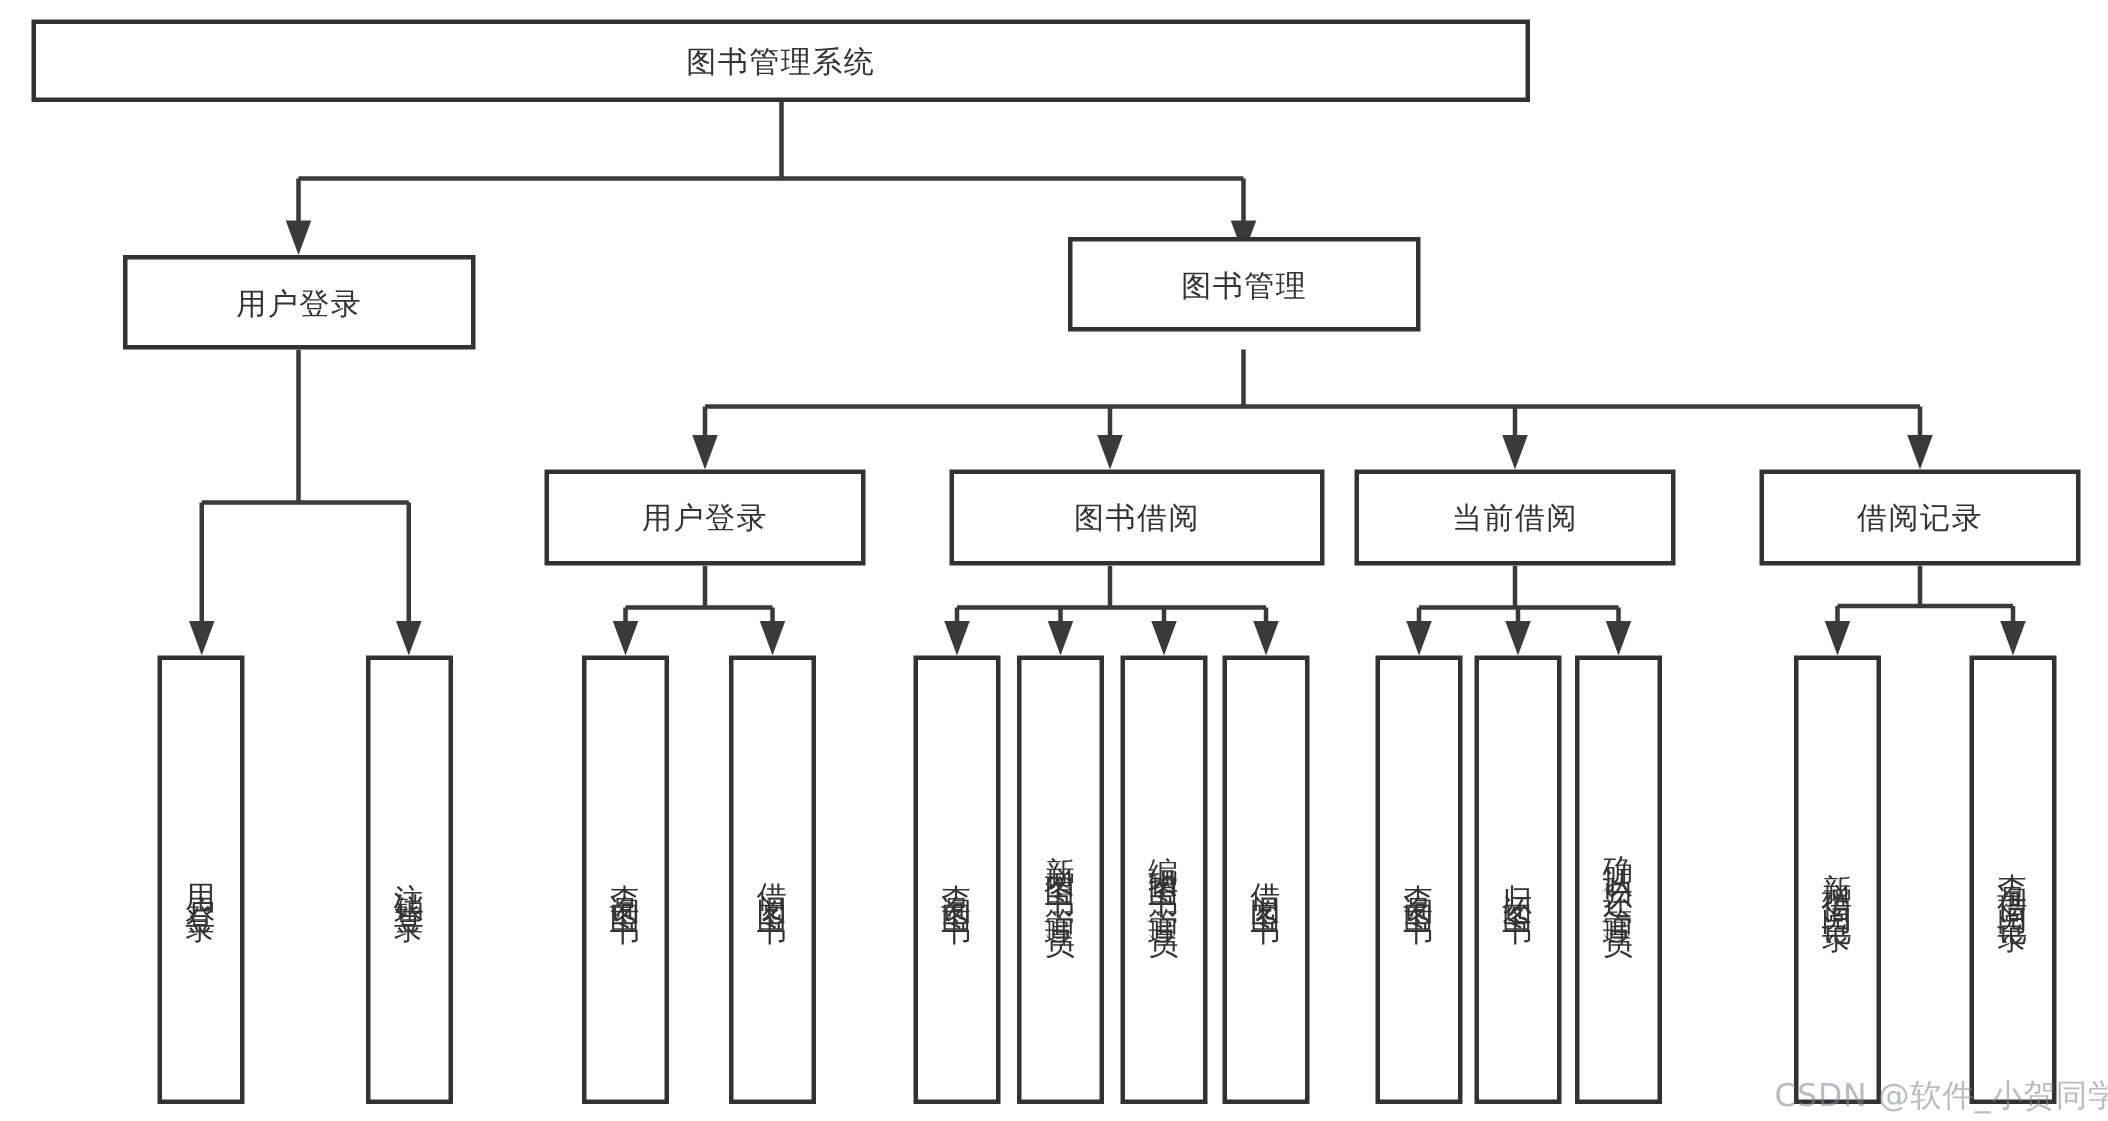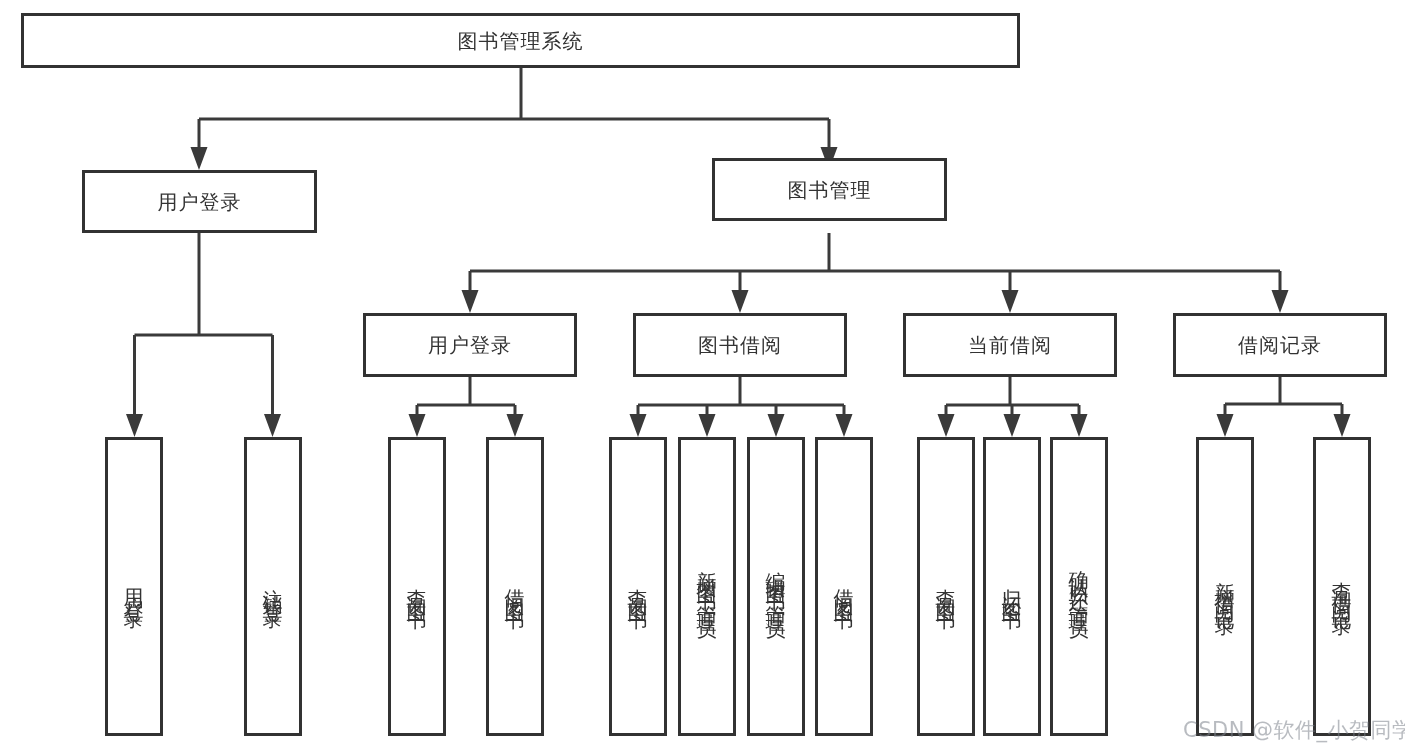--- a/index.html
+++ b/index.html
@@ -85,21 +85,21 @@
   <div class="node" style="left:82px;top:170px;width:235px;height:63px">
     <span class="label">用户登录</span>
   </div>
   <div class="node" style="left:712px;top:158px;width:235px;height:63px">
     <span class="label">图书管理</span>
   </div>
 
   <div class="node" style="left:363px;top:313px;width:214px;height:64px">
     <span class="label">用户登录</span>
   </div>
-  <div class="node" style="left:633px;top:313px;width:214px;height:64px">
+  <div class="node" style="left:633px;top:313px;width:250px;height:64px">
     <span class="label">图书借阅</span>
   </div>
   <div class="node" style="left:1173px;top:313px;width:214px;height:64px">
     <span class="label">借阅记录</span>
   </div>
   <div class="node" style="left:903px;top:313px;width:214px;height:64px">
     <span class="label">当前借阅</span>
   </div>
 
   <div class="node" style="left:105px;top:437px;width:58px;height:299px">

